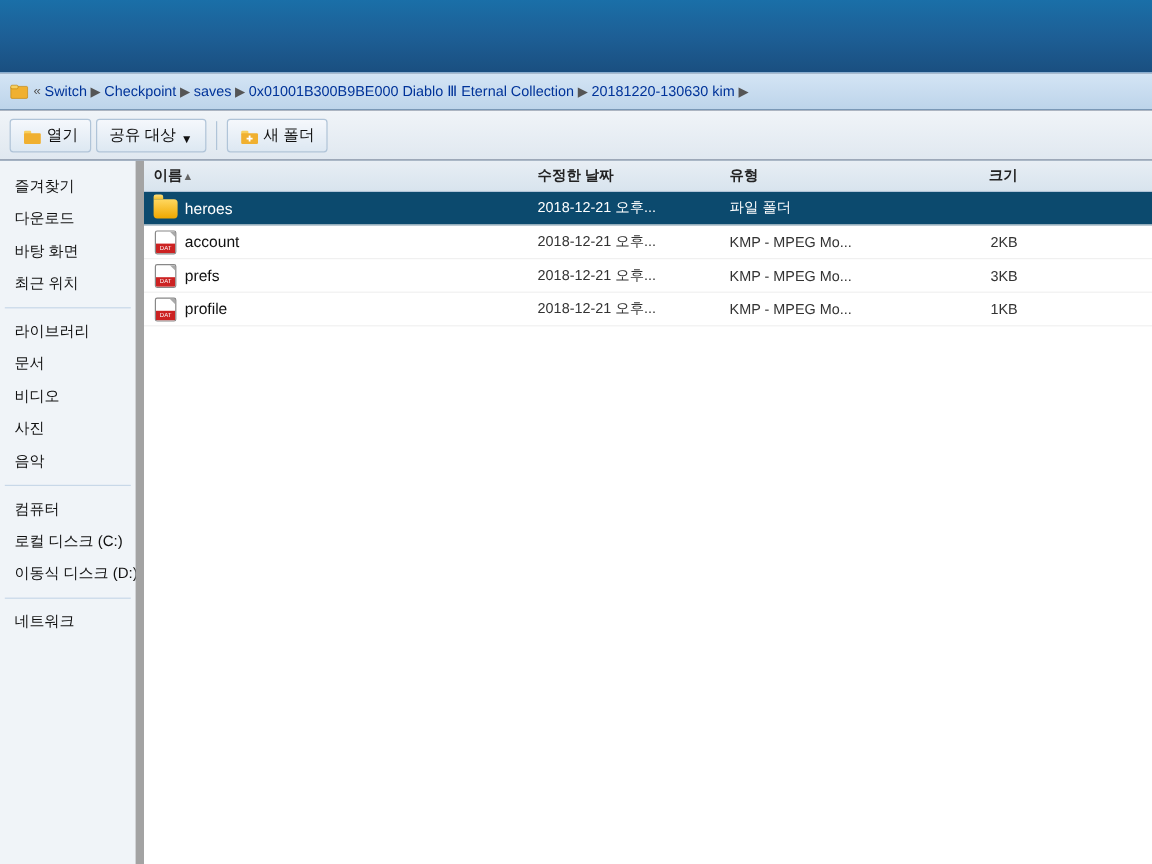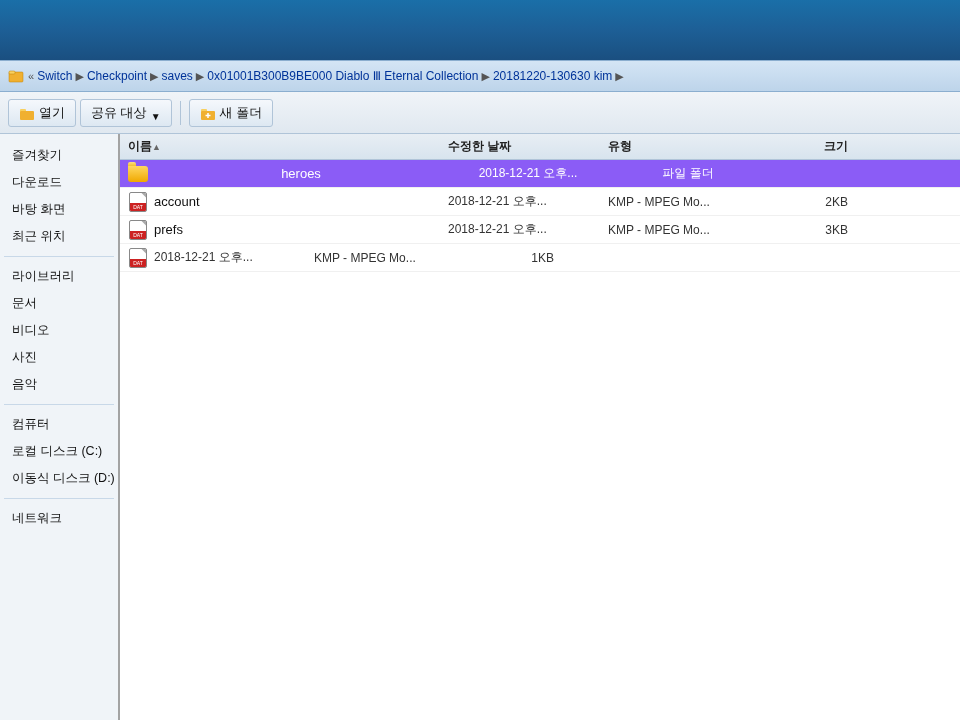--- a/index.html
+++ b/index.html
@@ -90,21 +90,21 @@
     .main-layout {
       display: flex;
       width: 100%;
       height: calc(720px - 60px - 32px - 42px);
     }
 
     
     .sidebar {
       width: 120px;
       background: #f0f4f8;
-      border-right: 2px solid #a3a3a3;
+      border-right: 7px solid #a3a3a3;
       padding: 8px 0;
       overflow: hidden;
       flex-shrink: 0;
     }
     .sidebar-item {
       padding: 5px 8px 5px 12px;
       font-size: 12.5px;
       color: #111;
       cursor: pointer;
       white-space: nowrap;
@@ -165,23 +165,22 @@
     
     .file-row {
       display: flex;
       align-items: center;
       height: 28px;
       padding: 0 8px;
       cursor: pointer;
       border-bottom: 1px solid #f0f0f0;
     }
     .file-row.selected {
-      background: #8b5cf6;
+      background: #0c4a6e;
       color: white;
-      text-align: center;
     }
     .file-row.selected .file-name,
     .file-row.selected .file-date,
     .file-row.selected .file-type,
     .file-row.selected .file-size {
       color: white;
     }
     .file-icon {
       width: 20px;
       height: 20px;
@@ -386,19 +385,20 @@
       <div class="file-name">prefs</div>
       <div class="file-date">2018-12-21 오후...</div>
       <div class="file-type">KMP - MPEG Mo...</div>
       <div class="file-size">3KB</div>
     </div>
 
     <div class="file-row">
       <div class="file-icon">
         <div class="dat-icon-shape"></div>
       </div>
+      <div class="file-name">profile</div>
       <div class="file-date">2018-12-21 오후...</div>
       <div class="file-type">KMP - MPEG Mo...</div>
       <div class="file-size">1KB</div>
     </div>
 
   </div>
 </div>
 
 </body></html>

